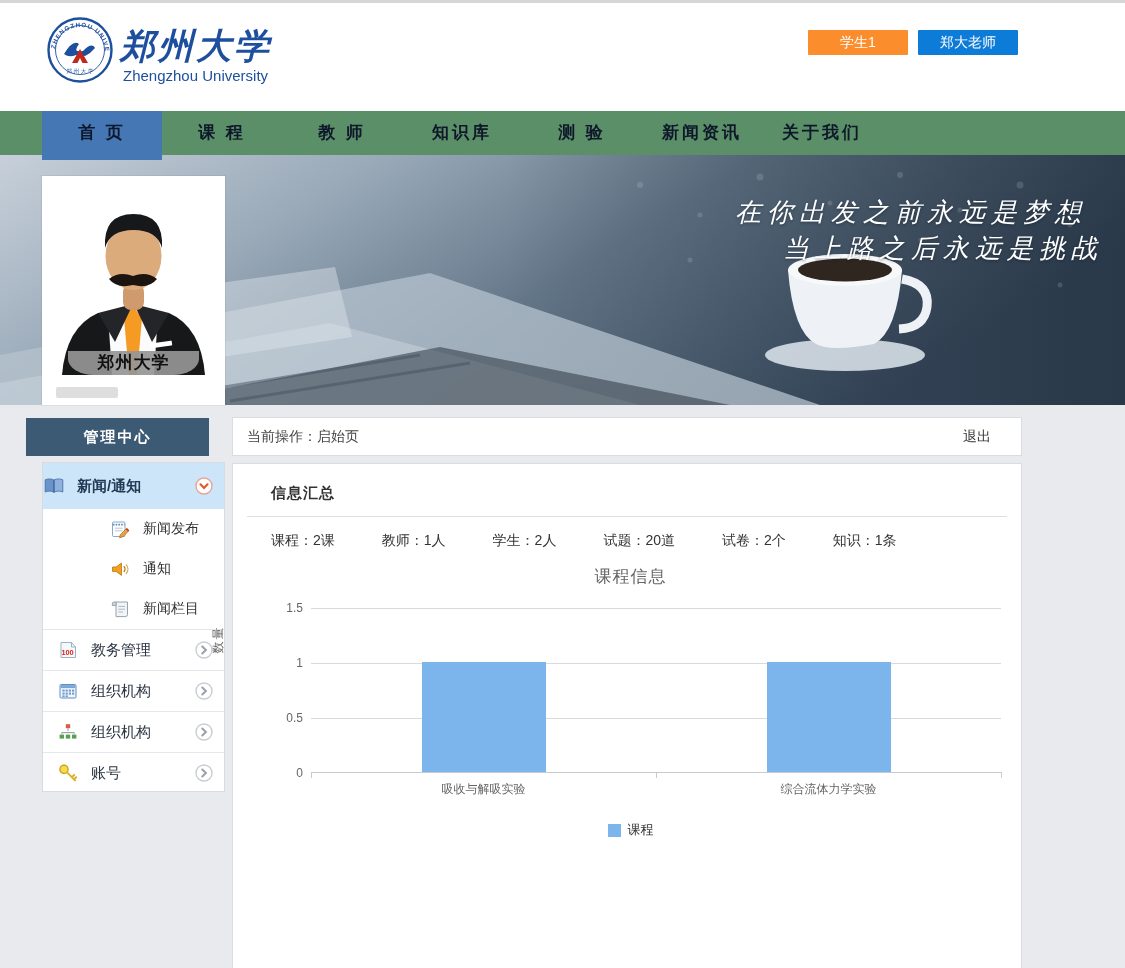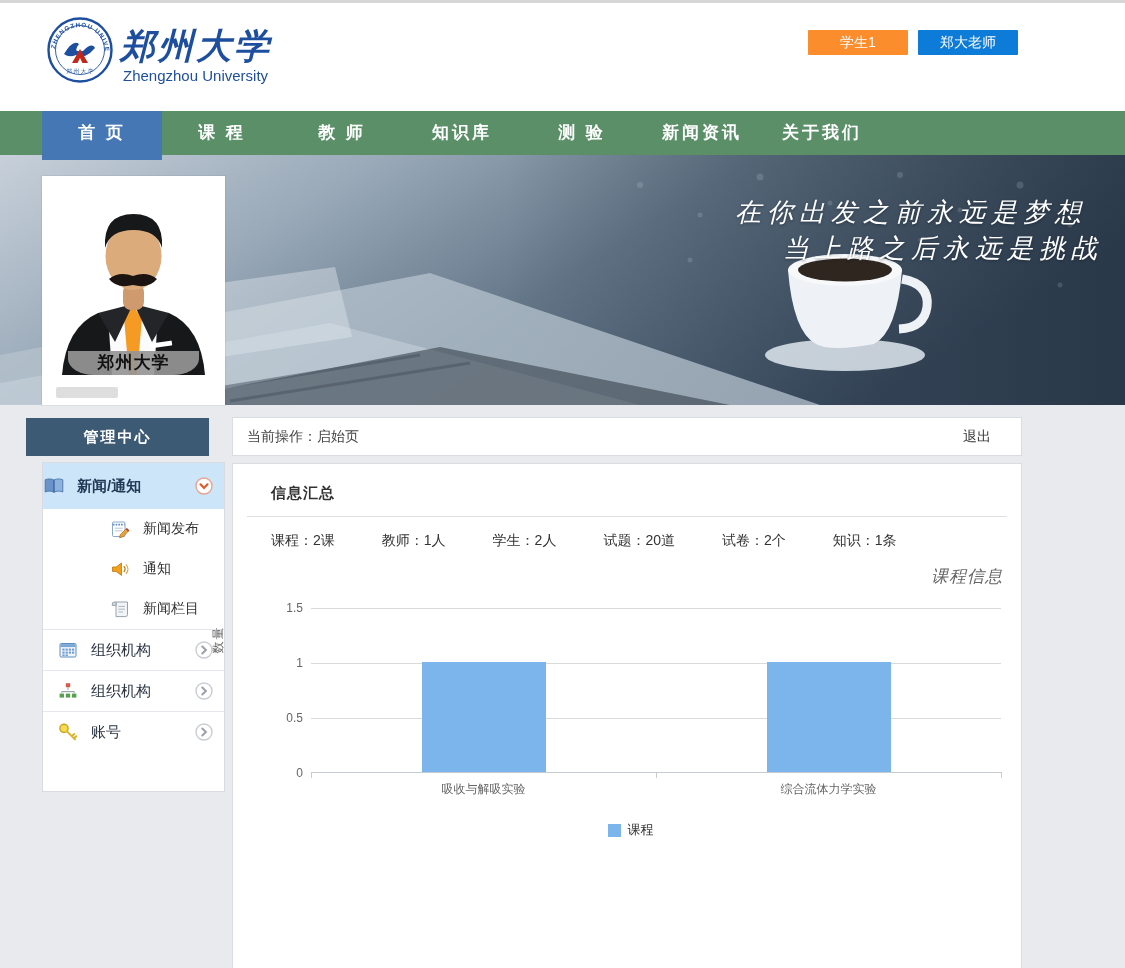--- a/index.html
+++ b/index.html
@@ -11,21 +11,21 @@
   .emblem { position:absolute; left:46px; top:13px; width:68px; height:68px; }
   .logo-cn { position:absolute; left:120px; top:20px; font-size:35px; font-weight:bold; font-style:italic;
              color:#1d4f9e; letter-spacing:3px; font-family:"DejaVu Serif","Liberation Serif",serif; }
   .logo-en { position:absolute; left:123px; top:64px; font-size:15px; color:#1d4f9e; }
   .role-btn { position:absolute; top:27px; width:100px; height:25px; line-height:25px; text-align:center;
               color:#fff; font-size:14px; cursor:pointer; border-radius:1px; }
 
   
   .main-nav { position:absolute; left:0; top:111px; width:1125px; height:44px; background:#5b8f68; z-index:3; }
   .nav-item { position:absolute; top:0; width:120px; height:44px; line-height:44px; text-align:center;
-              color:#ffffff; font-size:17px; font-weight:bold; letter-spacing:3px; cursor:pointer; }
+              color:#0f172a; font-size:17px; font-weight:bold; letter-spacing:3px; cursor:pointer; }
   .nav-item.active { background:#4477b4; height:49px; }
 
   
   .banner { position:absolute; left:0; top:155px; width:1125px; height:250px; overflow:hidden; z-index:1; }
   .quote { position:absolute; right:22px; color:#fff; font-size:26px; font-style:italic; letter-spacing:6px;
            text-shadow:0 1px 3px rgba(10,20,30,.45); white-space:nowrap; }
   .quote.l1 { top:40px; padding-right:16px; }
   .quote.l2 { top:76px; }
 
   
@@ -53,21 +53,21 @@
   .opbar { position:absolute; left:232px; top:417px; width:790px; height:39px; background:#fff; border:1px solid #d9dce0;
            display:flex; align-items:center; justify-content:space-between; padding:0 30px 0 14px; font-size:14px; color:#444; }
   .opbar .exit { color:#333; cursor:pointer; }
   .main-box { position:absolute; left:232px; top:463px; width:790px; height:506px; background:#fff; border:1px solid #d9dce0; }
   .summary-title { padding:20px 0 0 38px; font-size:15px; font-weight:bold; color:#333; letter-spacing:1px; }
   .summary-divider { margin:13px 14px 0 14px; border-bottom:1px solid #dcdfe3; }
   .summary-stats { display:flex; gap:47px; padding:15px 0 0 38px; font-size:14px; color:#333; }
 
   
   .chart { position:absolute; left:25px; top:95px; width:745px; height:290px; }
-  .chart-title { margin-top:6px; text-align:right; font-size:17px; color:#666; letter-spacing:1px;font-style:italic; }
+  .chart-title { margin-top:6px; text-align:center; font-size:17px; color:#666; letter-spacing:1px; }
   .chart-plot { position:absolute; left:53px; top:49px; width:690px; height:165px; border-bottom:1px solid #c6ccd2; }
   .gridline { position:absolute; left:0; width:690px; height:1px; background:#dadada; }
   .ytick { position:absolute; left:-46px; width:38px; text-align:right; font-size:12px; color:#666; }
   .xtick { position:absolute; bottom:-6px; width:1px; height:6px; background:#c6ccd2; }
   .bar { position:absolute; bottom:0; width:124px; }
   .cat-label { position:absolute; top:173px; width:220px; text-align:center; font-size:12px; color:#666; }
   .ylabel { position:absolute; left:-63px; top:72px; width:46px; text-align:center; font-size:12px; color:#666;
             transform:rotate(-90deg); letter-spacing:2px; }
   .chart-legend { position:absolute; left:0; top:262px; width:100%; display:flex; justify-content:center; align-items:center; gap:7px; }
   .legend-swatch { width:13px; height:13px; background:#7cb5ec; }
@@ -224,20 +224,36 @@
             <line x1="9.4" y1="8.4" x2="16" y2="8.4" stroke="#aeb8c0"></line>
             <line x1="9.4" y1="11.2" x2="16" y2="11.2" stroke="#aeb8c0"></line>
             <line x1="9.4" y1="14" x2="14" y2="14" stroke="#aeb8c0"></line>
           </svg>
         </span>
         <span class="mi-label">新闻栏目</span>
       </div>
       <div class="menu-item main">
         <span class="mi-icon">
           <svg viewBox="0 0 22 22">
+            <path d="M4 3.5h10.5L18.5 8v10.5H4z" fill="#f6f9fb" stroke="#9db0c4"></path>
+            <path d="M14.5 3.5V8h4" fill="none" stroke="#9db0c4"></path>
+            <text x="4.4" y="16.4" font-size="7.4" font-weight="bold" fill="#d6271b" font-family="sans-serif">100</text>
+          </svg>
+        </span>
+        <span class="mi-label">教务管理</span>
+        <span class="mi-chev">
+          <svg viewBox="0 0 18 18">
+            <circle cx="9" cy="9" r="8" fill="#fff" stroke="#c9ced4" stroke-width="1.4"></circle>
+            <path d="M7.3 5.5l3.6 3.5-3.6 3.5" stroke="#9aa1a9" stroke-width="2" fill="none" stroke-linecap="round"></path>
+          </svg>
+        </span>
+      </div>
+      <div class="menu-item main">
+        <span class="mi-icon">
+          <svg viewBox="0 0 22 22">
             <rect x="3" y="4.5" width="16" height="13.5" rx="1.2" fill="#eef5fc" stroke="#5f8cc0"></rect>
             <rect x="3.6" y="5.1" width="14.8" height="3" fill="#7ba7d7"></rect>
             <g fill="#6f9bd1">
               <rect x="5.4" y="9.6" width="2.2" height="2"></rect>
               <rect x="8.6" y="9.6" width="2.2" height="2"></rect>
               <rect x="11.8" y="9.6" width="2.2" height="2"></rect>
               <rect x="15" y="9.6" width="2.2" height="2"></rect>
               <rect x="5.4" y="12.6" width="2.2" height="2"></rect>
               <rect x="8.6" y="12.6" width="2.2" height="2"></rect>
               <rect x="11.8" y="12.6" width="2.2" height="2"></rect>

